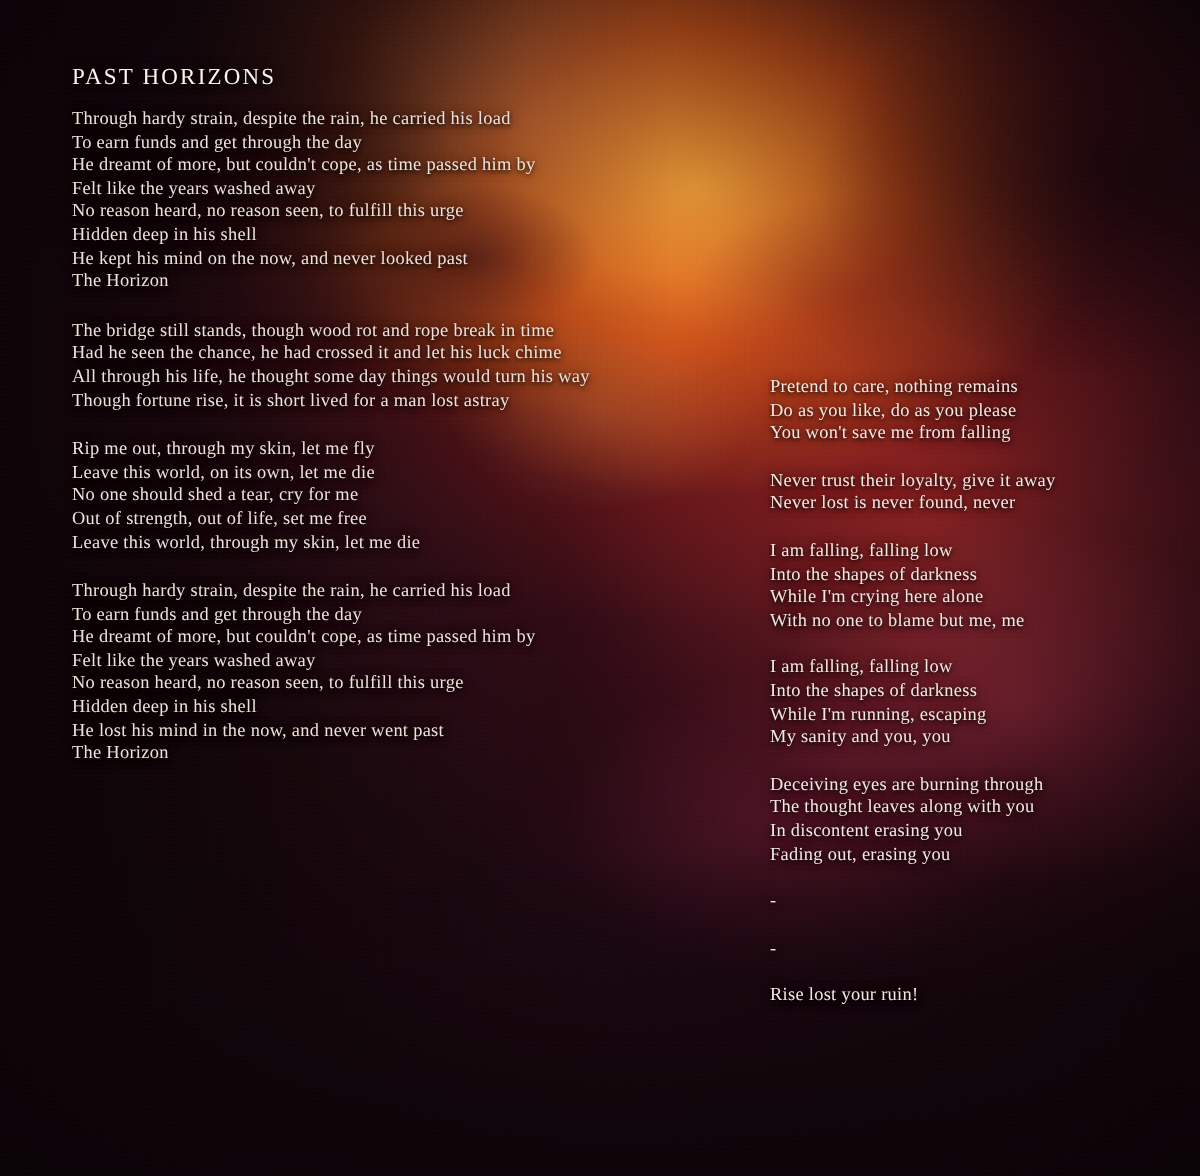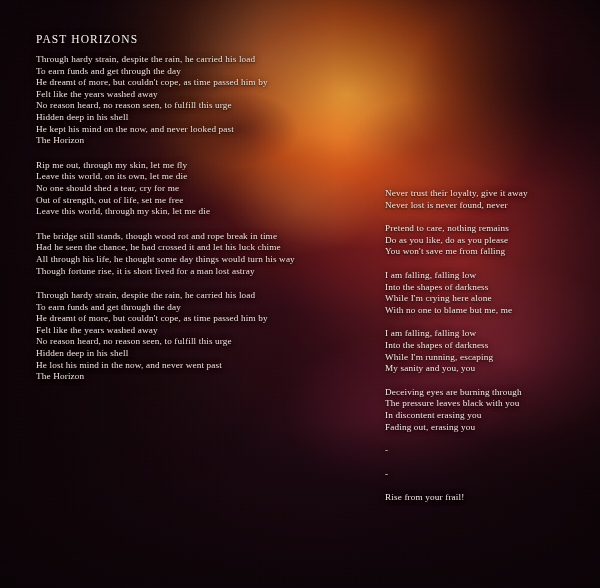--- a/index.html
+++ b/index.html
@@ -132,56 +132,56 @@
   <div class="col col-left">
     <h1 class="song-title">PAST HORIZONS</h1>
     <p class="stanza">Through hardy strain, despite the rain, he carried his load
 To earn funds and get through the day
 He dreamt of more, but couldn't cope, as time passed him by
 Felt like the years washed away
 No reason heard, no reason seen, to fulfill this urge
 Hidden deep in his shell
 He kept his mind on the now, and never looked past
 The Horizon</p>
+    <p class="stanza">The bridge still stands, though wood rot and rope break in time
+Had he seen the chance, he had crossed it and let his luck chime
+All through his life, he thought some day things would turn his way
+Though fortune rise, it is short lived for a man lost astray</p>
     <p class="stanza">Rip me out, through my skin, let me fly
 Leave this world, on its own, let me die
 No one should shed a tear, cry for me
 Out of strength, out of life, set me free
 Leave this world, through my skin, let me die</p>
-    <p class="stanza">The bridge still stands, though wood rot and rope break in time
-Had he seen the chance, he had crossed it and let his luck chime
-All through his life, he thought some day things would turn his way
-Though fortune rise, it is short lived for a man lost astray</p>
     <p class="stanza">Through hardy strain, despite the rain, he carried his load
 To earn funds and get through the day
 He dreamt of more, but couldn't cope, as time passed him by
 Felt like the years washed away
 No reason heard, no reason seen, to fulfill this urge
 Hidden deep in his shell
 He lost his mind in the now, and never went past
 The Horizon</p>
   </div>
 
   <div class="col col-right">
-    <p class="stanza">Never trust their loyalty, give it away
-Never lost is never found, never</p>
     <p class="stanza">Pretend to care, nothing remains
 Do as you like, do as you please
 You won't save me from falling</p>
+    <p class="stanza">Never trust their loyalty, give it away
+Never lost is never found, never</p>
     <p class="stanza">I am falling, falling low
 Into the shapes of darkness
 While I'm crying here alone
 With no one to blame but me, me</p>
     <p class="stanza">I am falling, falling low
 Into the shapes of darkness
 While I'm running, escaping
 My sanity and you, you</p>
     <p class="stanza">Deceiving eyes are burning through
-The pressure leaves black with you
+The thought leaves along with you
 In discontent erasing you
 Fading out, erasing you</p>
     <p class="stanza">-</p>
     <p class="stanza">-</p>
-    <p class="stanza">Rise from your frail!</p>
+    <p class="stanza">Rise lost your ruin!</p>
   </div>
 
   <div class="grain"></div>
 </div>
 
 </body></html>

